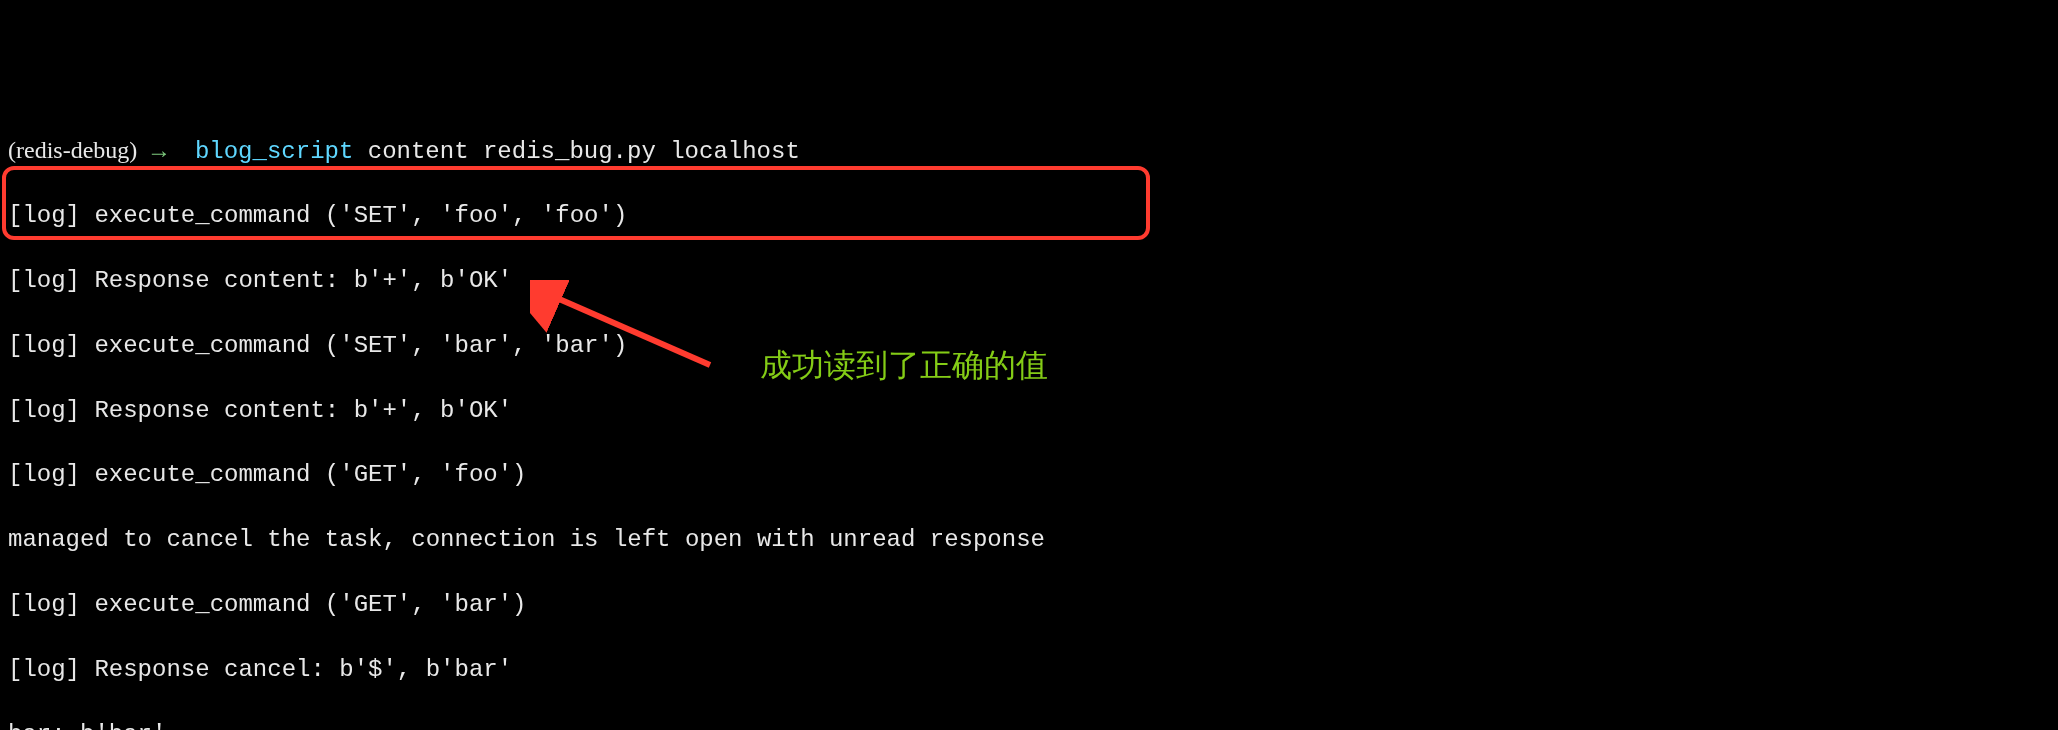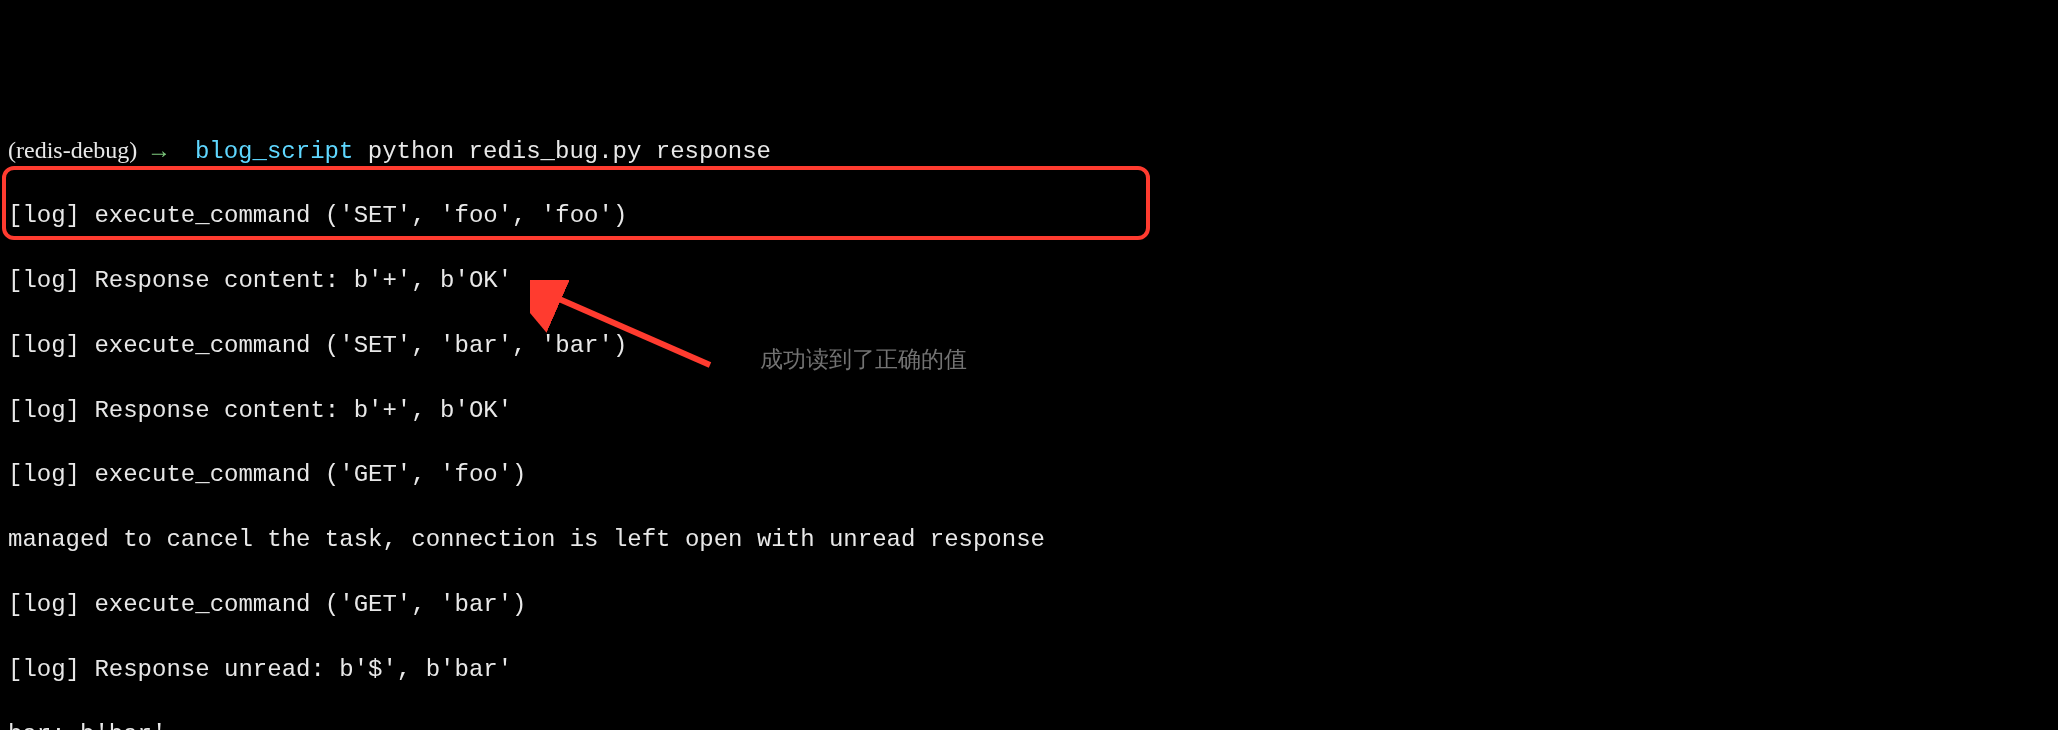--- a/index.html
+++ b/index.html
@@ -42,41 +42,41 @@
       border: 4px solid #ff3b2f;
       border-radius: 12px;
       pointer-events: none;
     }
     .annotation-arrow {
       position: absolute;
       pointer-events: none;
     }
     .annotation-text {
       position: absolute;
-      color: #737373;
+      color: #84cc16;
       font-family: Liberation Serif, serif;
-      font-size: 23px;
+      font-size: 32px;
       font-weight: 400;
       pointer-events: none;
     }
   </style>
 </head>
 <body>
 
 
 
-<div class="line"><span class="prompt-env">(redis-debug)</span> <span class="prompt-arrow">→</span>  <span class="prompt-dir">blog_script</span> <span class="prompt-cmd">python redis_bug.py response</span></div>
+<div class="line"><span class="prompt-env">(redis-debug)</span> <span class="prompt-arrow">→</span>  <span class="prompt-dir">blog_script</span> <span class="prompt-cmd">content redis_bug.py localhost</span></div>
 <div class="line">[log] execute_command ('SET', 'foo', 'foo')</div>
 <div class="line">[log] Response content: b'+', b'OK'</div>
 <div class="line">[log] execute_command ('SET', 'bar', 'bar')</div>
 <div class="line">[log] Response content: b'+', b'OK'</div>
 <div class="line">[log] execute_command ('GET', 'foo')</div>
 <div class="line">managed to cancel the task, connection is left open with unread response</div>
 <div class="line">[log] execute_command ('GET', 'bar')</div>
-<div class="line">[log] Response unread: b'$', b'bar'</div>
+<div class="line">[log] Response cancel: b'$', b'bar'</div>
 <div class="line">bar: b'bar'</div>
 
 
 
 
 
 
 
 <div class="highlight-box" style="left: 2px; top: 166px; width: 1148px; height: 74px;"></div>
 

